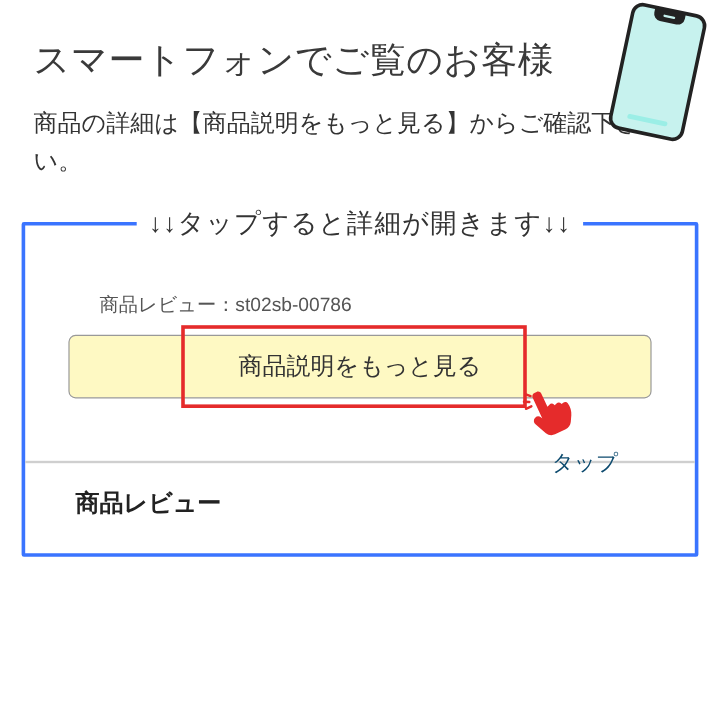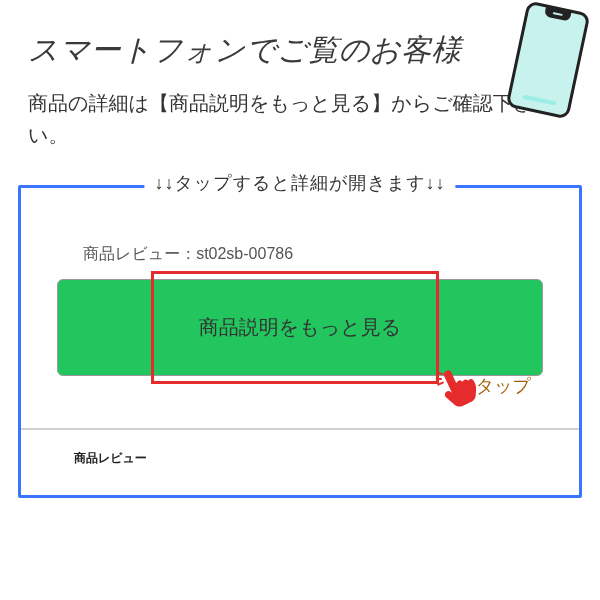--- a/index.html
+++ b/index.html
@@ -15,21 +15,20 @@
 
   
   .hdr{
     position:relative;
     padding:30px 28px 0 28px;
   }
   .hdr-title{
     font-size:30px;
     letter-spacing:0.5px;
     color:#3a3a3a;
-    font-style:italic;
   }
   .phone{
     position:absolute;
     right:20px; top:6px;
     width:64px;height:108px;
     transform:rotate(12deg);
   }
   .phone-body{
     width:64px;height:108px;
     border:3px solid #222;
@@ -70,40 +69,40 @@
     border:3px solid #3a74ff;
     border-radius:2px;
     padding:56px 36px 28px 36px;
     position:relative;
   }
   .instr-legend{
     position:absolute;
     top:-17px;left:50%;transform:translateX(-50%);
     background:#fff;
     padding:0 10px;
-    font-size:18px;
+    font-size:22px;
     color:#333;
     white-space:nowrap;
     letter-spacing:1px;
   }
 
   .prod-code{
     font-size:16px;
     color:#555;
     margin:0 0 14px 26px;
   }
 
   .more-btn{
     width:100%;
     border:1px solid #999;
     border-radius:6px;
-    background:#22c55e;
+    background:#fef9c3;
     text-align:center;
     font-size:20px;
-    padding:34px 0;
+    padding:12px 0;
     color:#333;
     position:relative;
   }
   
   .red-rect{
     position:absolute;
     border:3px solid #e52b2b;
     pointer-events:none;
   }
   .red-main{
@@ -112,35 +111,35 @@
   }
 
   .hand{
     position:absolute;
     right:66px;
     bottom:-34px;
     transform:rotate(-25deg);
   }
   .tap-label{
     font-size:18px;
-    color:#a16207;
+    color:#0c4a6e;
     position:absolute;
-    right:48px;
+    right:64px;
     top:186px;
   }
 
   .divider{
     border:none;
     border-top:2px solid #cfcfcf;
     margin:52px -36px 0 -36px;
   }
   .review-title{
-    font-size:12px;
+    font-size:20px;
     font-weight:600;
-    margin:20px 0 0 17px;
+    margin:20px 0 0 6px;
     color:#222;
   }
 
   
   .hand svg{width:40px;height:46px;display:block;}
 </style>
 </head>
 <body>
 
 <div class="hdr">

